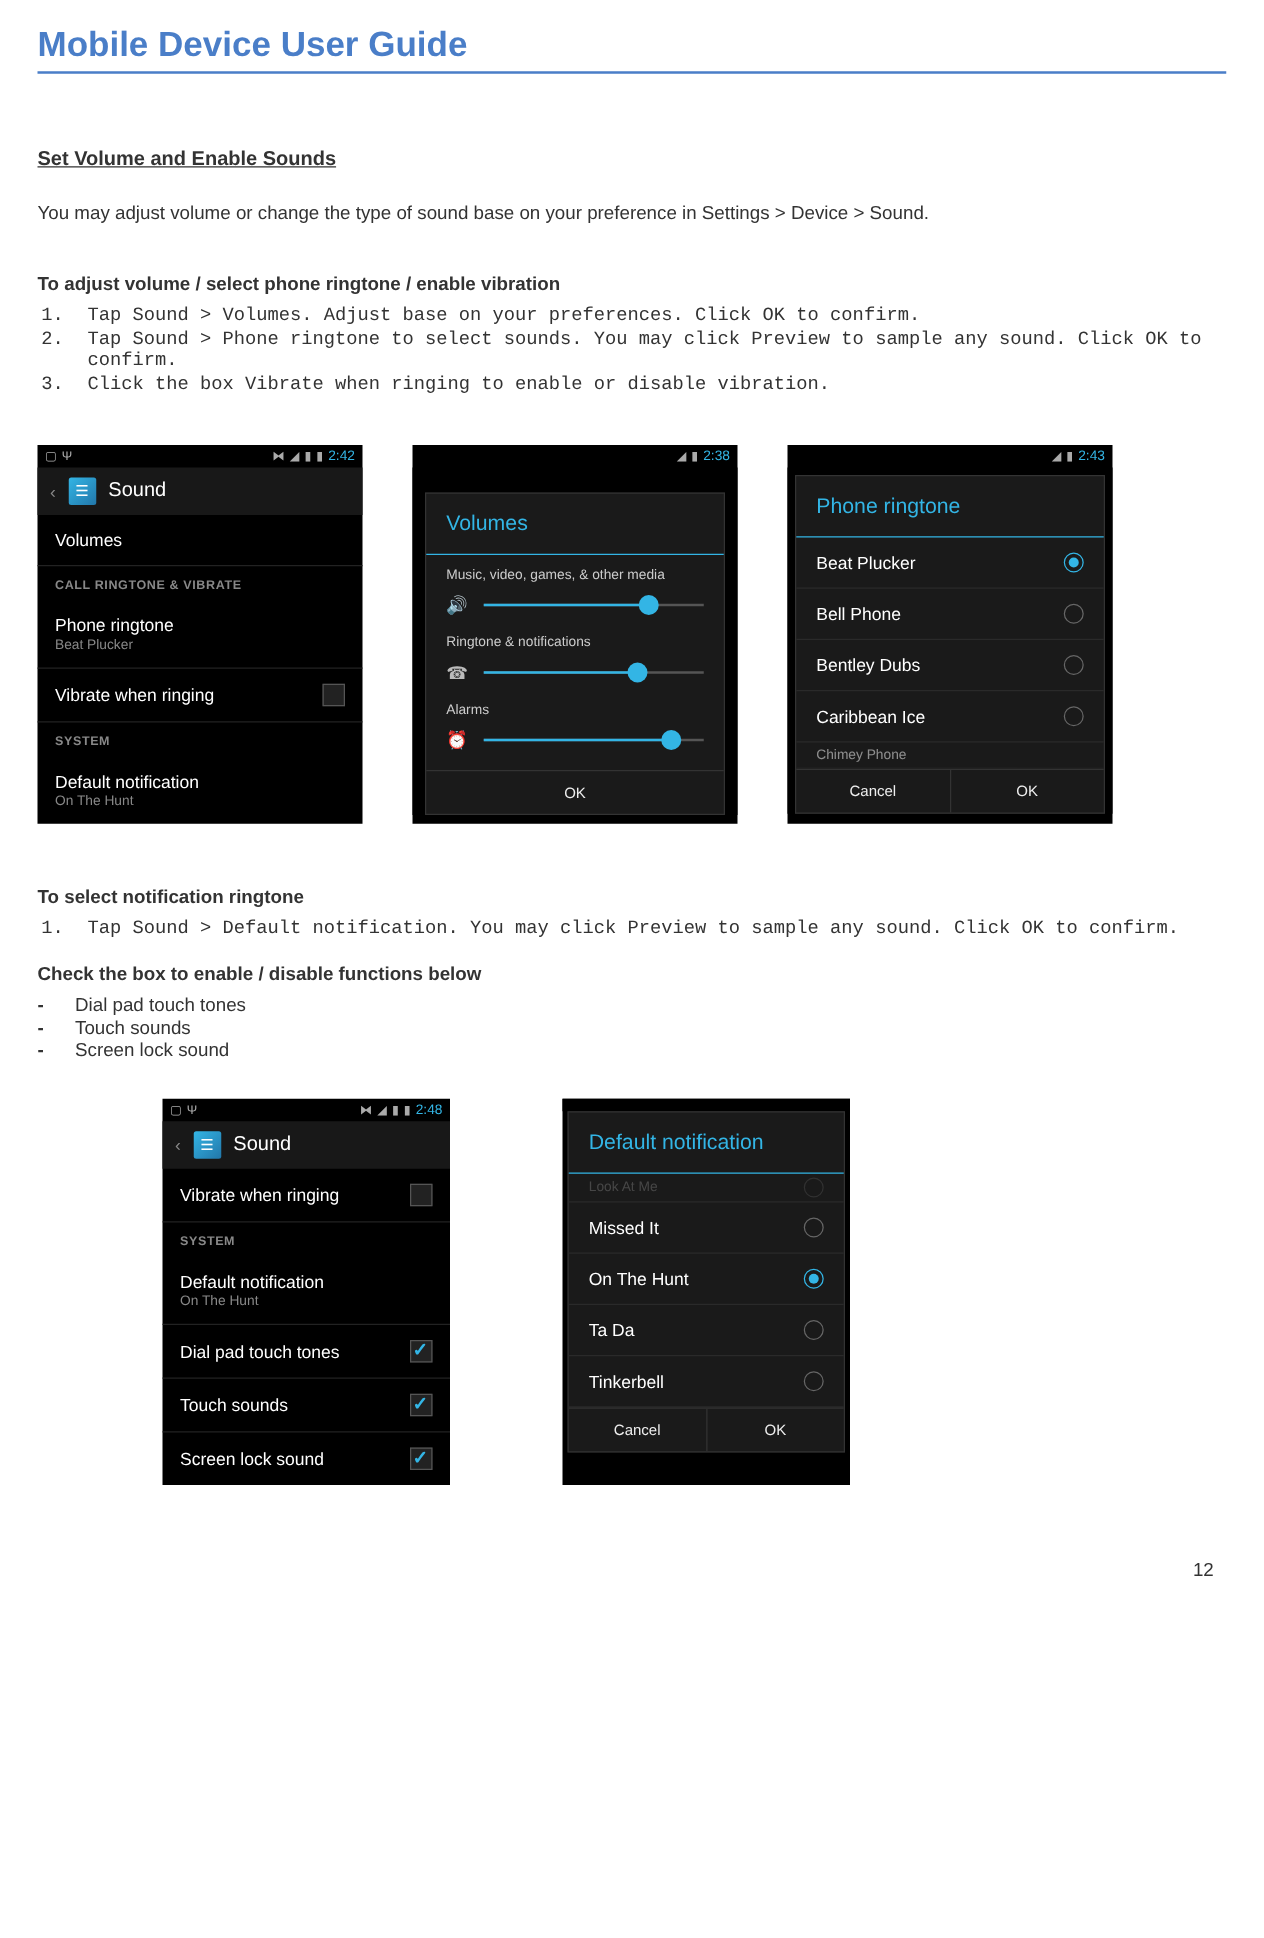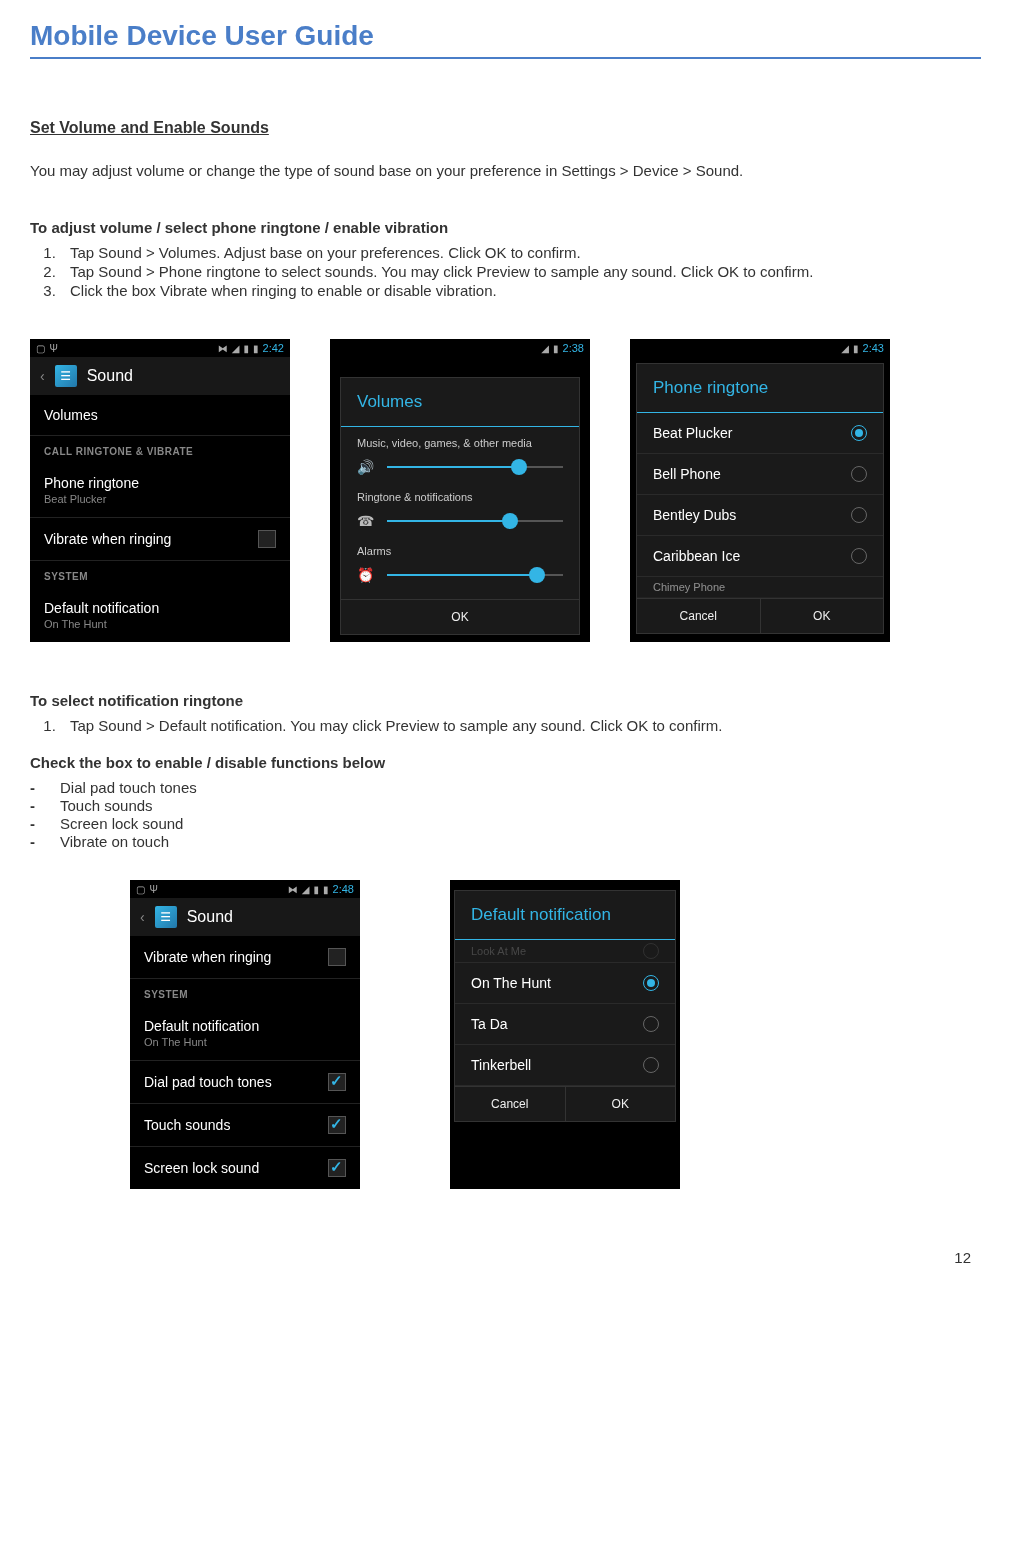--- a/index.html
+++ b/index.html
@@ -38,20 +38,21 @@
       margin: 0 0 8px 0;
     }
     ol.steps {
       margin: 0 0 40px 0;
       padding-left: 30px;
       font-size: 15px;
     }
     ol.steps li {
       margin: 2px 0;
       padding-left: 10px;
+      font-family: Liberation Mono, monospace;
     }
     ul.dash-list {
       list-style: none;
       margin: 0 0 30px 0;
       padding-left: 0;
       font-size: 15px;
     }
     ul.dash-list li::before {
       content: "- ";
       font-weight: bold;
@@ -424,21 +425,20 @@
 <p class="sub-heading">To select notification ringtone</p>
 <ol class="steps" style="margin-bottom:20px;">
   <li>Tap Sound &gt; Default notification. You may click Preview to sample any sound. Click OK to confirm.</li>
 </ol>
 
 <p class="sub-heading">Check the box to enable / disable functions below</p>
 <ul class="dash-list">
   <li>Dial pad touch tones</li>
   <li>Touch sounds</li>
   <li>Screen lock sound</li>
-  <li>Vibrate on touch</li>
 </ul>
 
 <div class="screenshots-row indented">
 
   <div class="phone small">
     <div class="status-bar">
       <div class="status-left">
         <span class="status-icon">▢</span>
         <span class="status-icon">Ψ</span>
       </div>
@@ -482,20 +482,24 @@
 
   <div class="phone small">
     <div style="height:10px;background:#000;"></div>
     <div class="dialog" style="margin:0 4px;">
       <div class="dialog-title">Default notification</div>
       <div class="radio-item" style="padding:3px 16px;">
         <span class="cut-top">Look At Me</span>
         <span class="radio" style="opacity:0.3;"></span>
       </div>
       <div class="radio-item">
+        <span>Missed It</span>
+        <span class="radio"></span>
+      </div>
+      <div class="radio-item">
         <span>On The Hunt</span>
         <span class="radio selected"></span>
       </div>
       <div class="radio-item">
         <span>Ta Da</span>
         <span class="radio"></span>
       </div>
       <div class="radio-item">
         <span>Tinkerbell</span>
         <span class="radio"></span>

